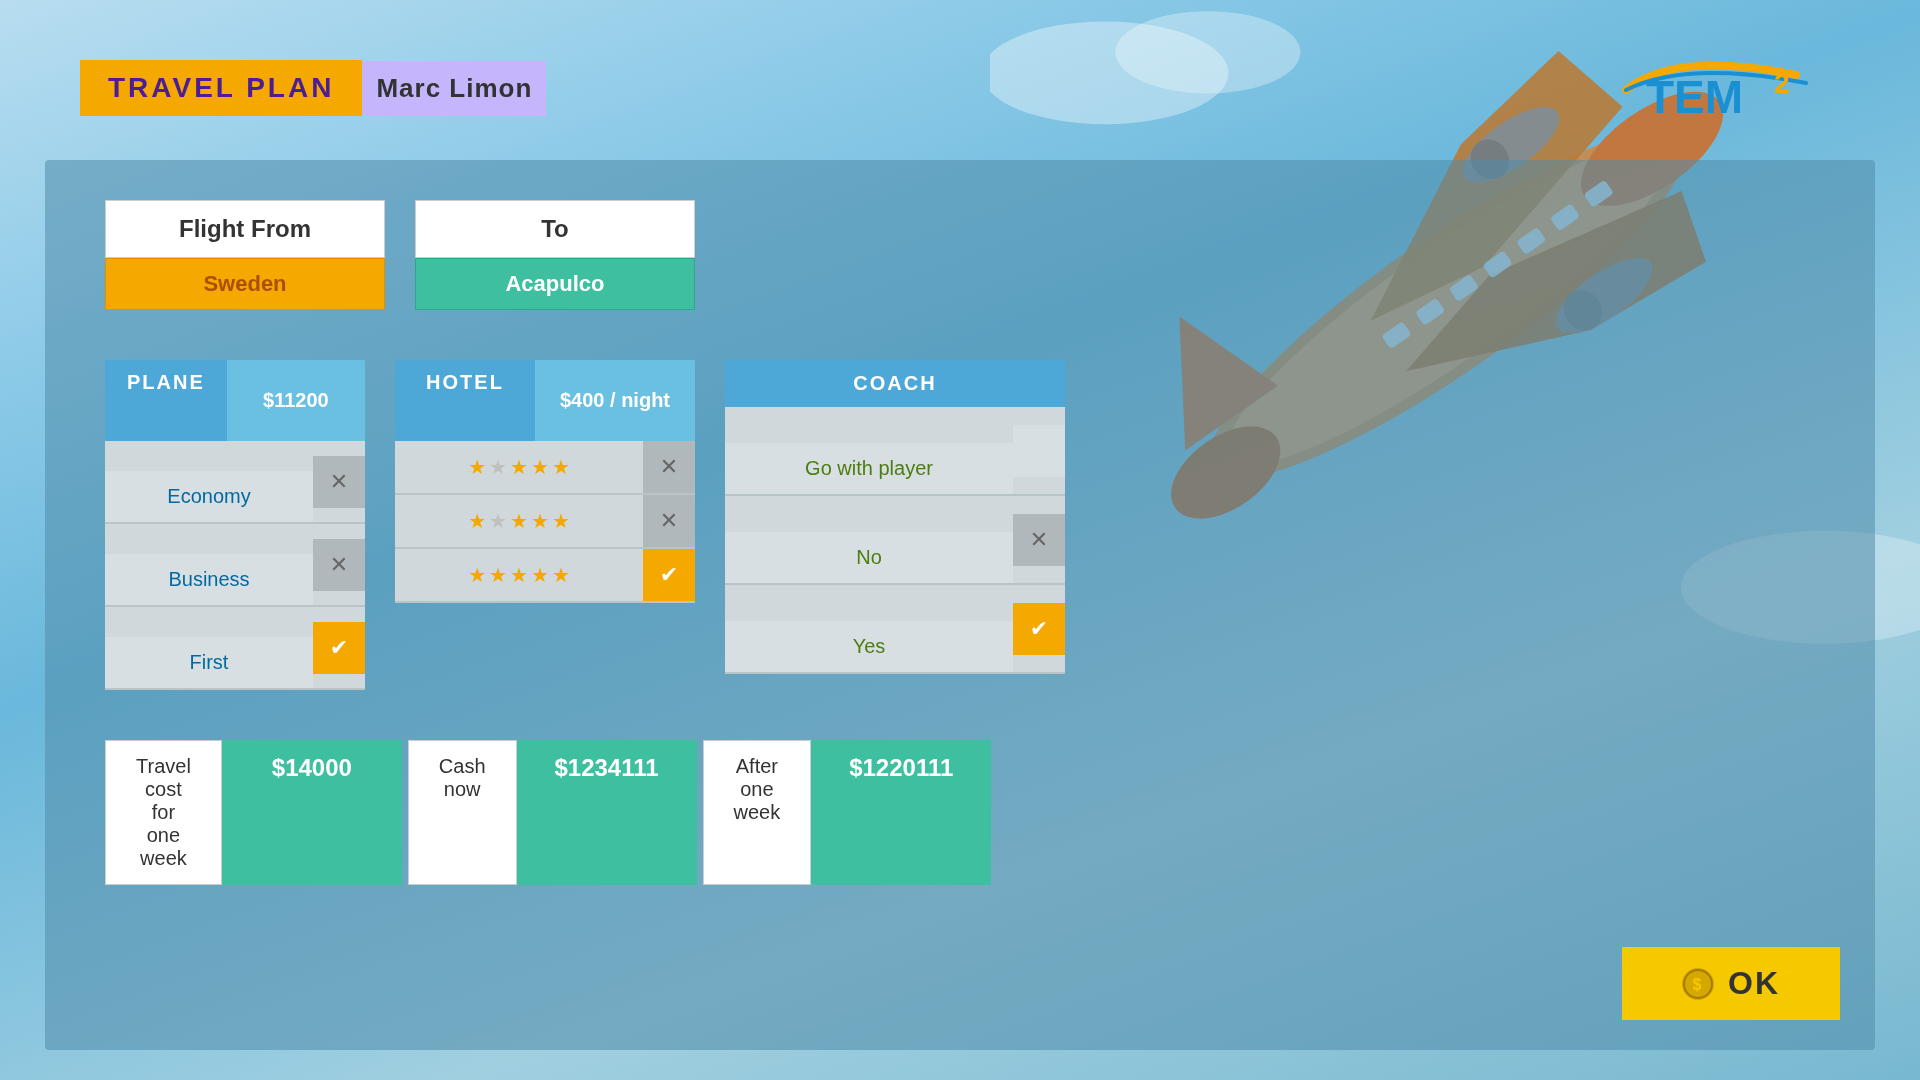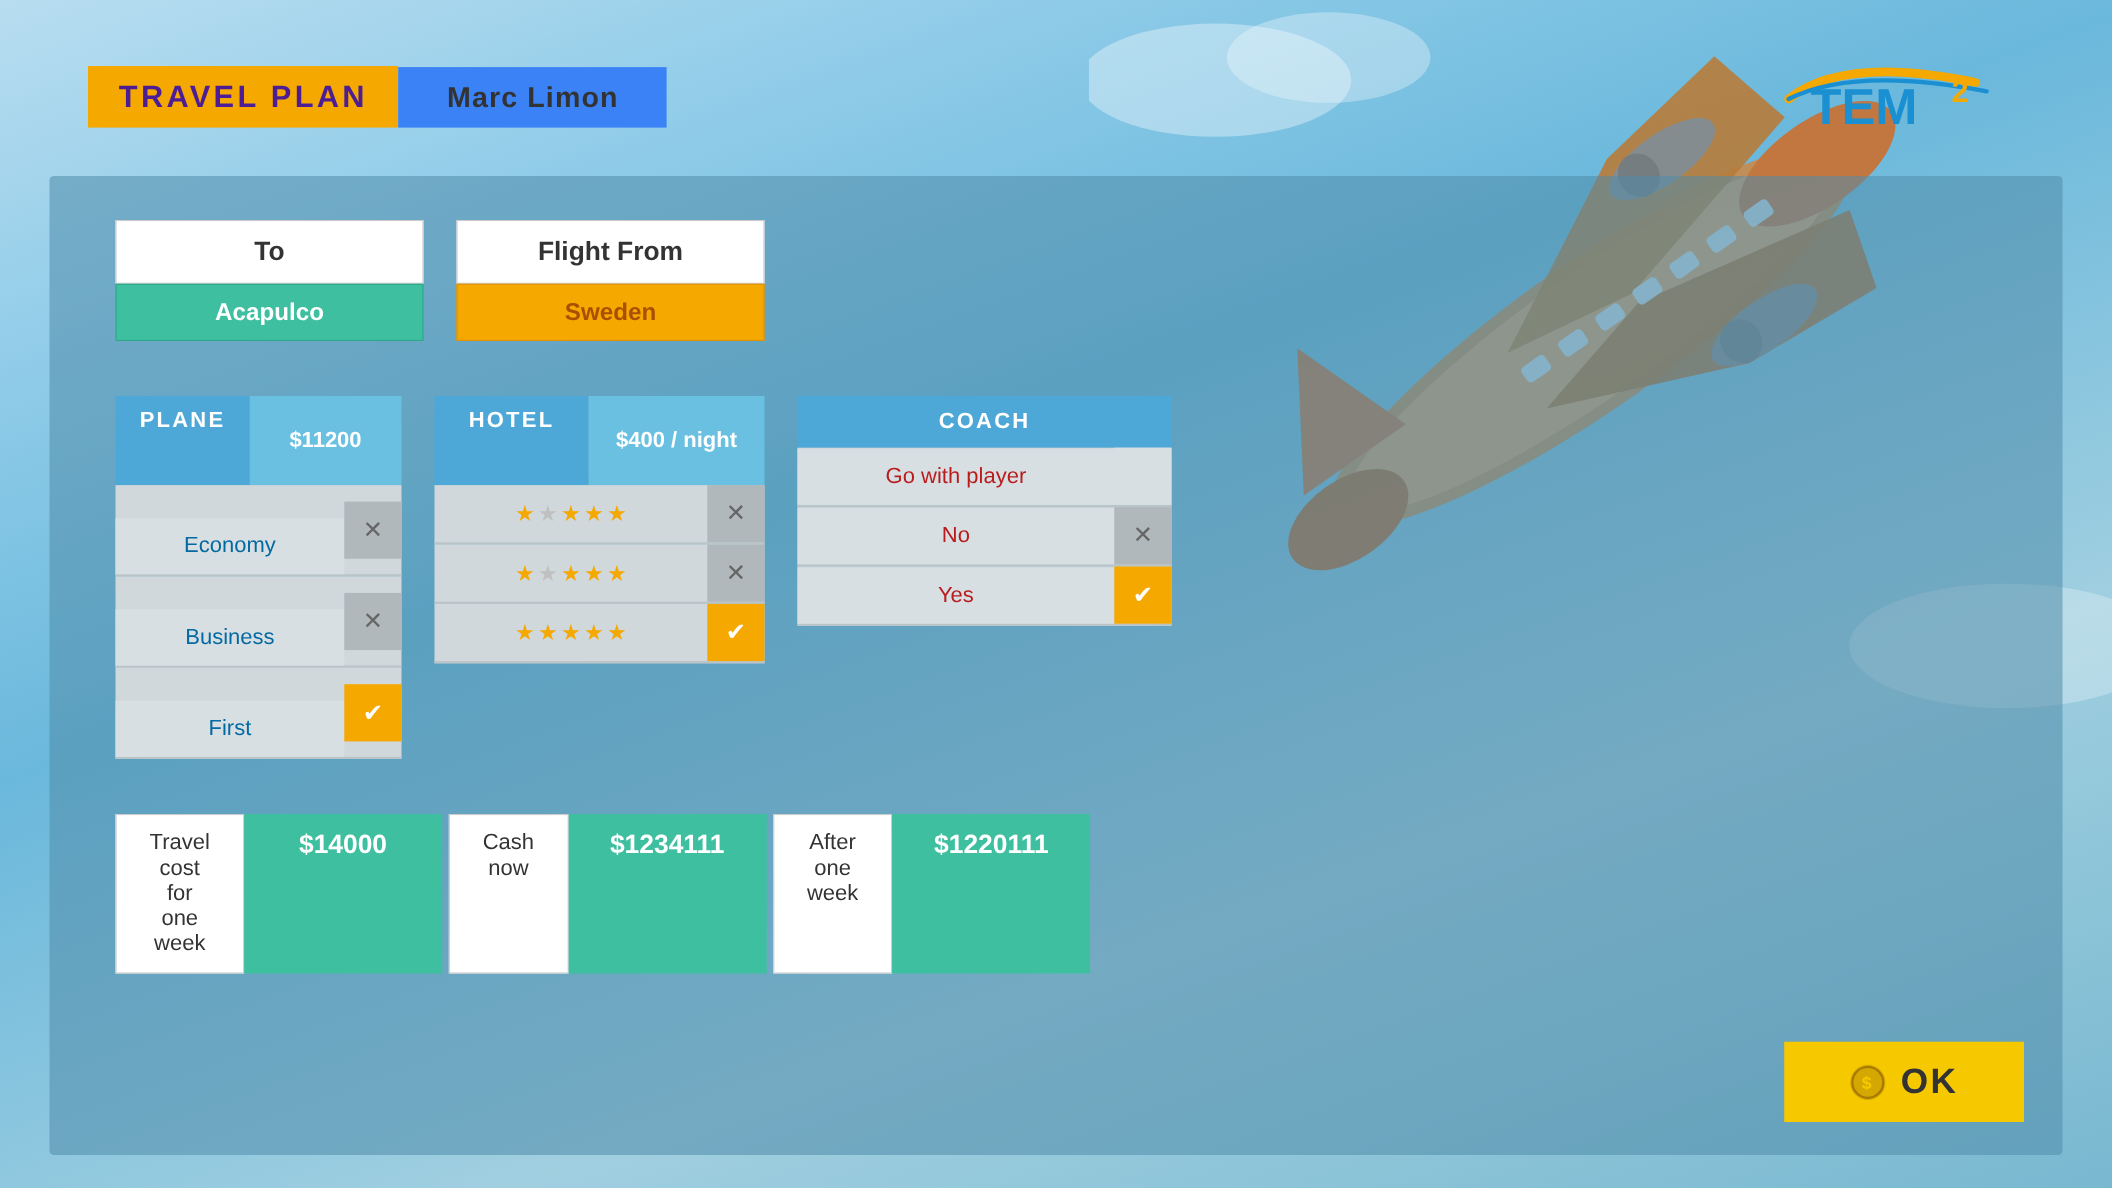--- a/index.html
+++ b/index.html
@@ -34,22 +34,22 @@
       background: #f5a800;
       padding: 12px 28px;
       font-size: 28px;
       font-weight: 900;
       color: #4c1d95;
       letter-spacing: 3px;
       text-transform: uppercase;
     }
 
     .player-name-badge {
-      background: #3b82f6;
-      padding: 12px 44px;
+      background: #c4b5fd;
+      padding: 12px 14px;
       font-size: 26px;
       font-weight: 600;
       color: #333;
       letter-spacing: 1px;
     }
 
     
     .logo {
       position: absolute;
       top: 55px;
@@ -237,23 +237,24 @@
       display: flex;
       align-items: center;
       background: #d0d8dc;
       border-bottom: 2px solid #b8c4c8;
     }
 
     .coach-row-label {
       flex: 1;
       padding: 14px 27px;
       font-size: 20px;
-      color: #b91c1c;
+      color: #4d7c0f;
       background: #d8dfe3;
       text-align: center;
+      margin-top: 36px;
     }
 
     .coach-row-action {
       width: 52px;
       height: 52px;
       display: flex;
       align-items: center;
       justify-content: center;
       font-size: 22px;
       cursor: pointer;
@@ -388,26 +389,26 @@
     <path d="M10,35 Q70,5 190,28" stroke="#1a8fd1" stroke-width="4" fill="none" stroke-linecap="round"></path>
     <text x="30" y="58" font-family="Arial" font-size="46" font-weight="900" fill="#1a8fd1">TEM</text>
     <text x="158" y="38" font-family="Arial" font-size="28" font-weight="900" fill="#f5a800">2</text>
   </svg>
 </div>
 
 <div class="main-panel">
 
   <div class="flight-info">
     <div class="flight-field">
+      <div class="field-label">Flight From</div>
+      <div class="field-value-orange">Sweden</div>
+    </div>
+    <div class="flight-field">
       <div class="field-label">To</div>
       <div class="field-value-green">Acapulco</div>
-    </div>
-    <div class="flight-field">
-      <div class="field-label">Flight From</div>
-      <div class="field-value-orange">Sweden</div>
     </div>
   </div>
 
   <div class="options-section">
 
     <div class="option-column">
       <div class="column-header">
         <div class="col-header-blue">PLANE</div>
         <div class="col-header-value">$11200</div>
       </div>

